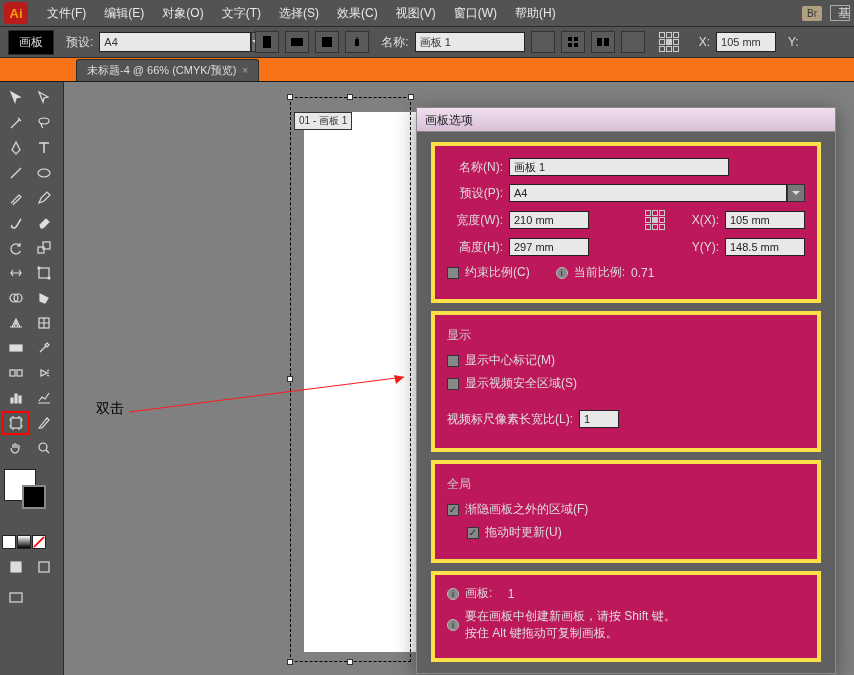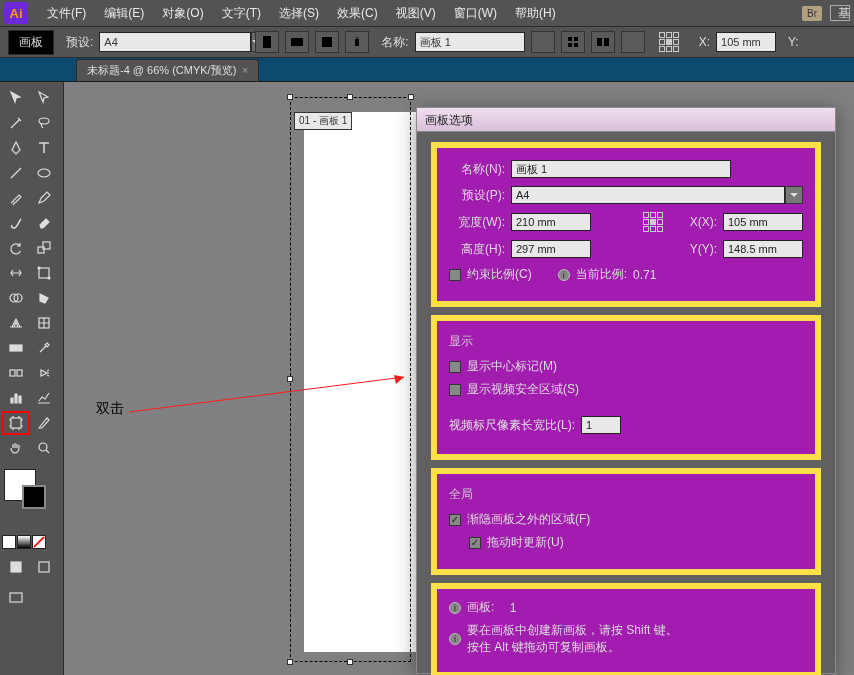--- a/index.html
+++ b/index.html
@@ -1,40 +1,40 @@
 <!DOCTYPE html>
 <html><head>
 <meta charset="utf-8">
 <style>
   * { box-sizing: border-box; margin: 0; padding: 0; font-family: "Microsoft YaHei", sans-serif; }
   body { width: 854px; height: 675px; background: #535353; overflow: hidden; position: relative; font-size: 12px; color: #e0e0e0; }
   
   
   .menubar { height: 26px; background: #535353; display: flex; align-items: center; padding: 0 4px; }
-  .ai-logo { width: 24px; height: 22px; background: #6d28d9; color: #ff9a00; font-weight: bold; display: flex; align-items: center; justify-content: center; border-radius: 3px; margin-right: 10px; font-size: 13px; }
+  .ai-logo { width: 24px; height: 22px; background: #b91c1c; color: #ff9a00; font-weight: bold; display: flex; align-items: center; justify-content: center; border-radius: 3px; margin-right: 10px; font-size: 13px; }
   .menu-item { padding: 0 9px; cursor: pointer; font-size: 12px; color: #e8e8e8; }
   .menu-right { margin-left: auto; display: flex; align-items: center; gap: 8px; }
   .br-box { background: #b0a080; color: #333; font-size: 10px; padding: 2px 5px; border-radius: 2px; }
   .layout-icon { width: 20px; height: 16px; border: 1px solid #aaa; }
   .base-text { position: absolute; right: 4px; top: 5px; color: #ddd; }
   
   
   .controlbar { height: 32px; background: #535353; border-top: 1px solid #2a2a2a; border-bottom: 1px solid #2a2a2a; display: flex; align-items: center; padding: 0 8px; gap: 6px; }
   .cb-label { background: #000000; padding: 3px 10px; border: 1px solid #2a2a2a; color: #ddd; }
   .cb-field-label { color: #ddd; margin-left: 6px; }
   .cb-input { background: #e8e8e8; color: #333; border: 1px solid #222; height: 20px; padding: 0 4px; font-size: 11px; }
   .cb-dropdown { width: 150px; display: flex; }
   .cb-dropdown .cb-input { flex: 1; }
   .cb-dd-btn { width: 16px; background: #6a6a6a; border: 1px solid #333; display: flex; align-items: center; justify-content: center; }
   .cb-dd-btn::after { content: ""; border: 4px solid transparent; border-top-color: #ddd; margin-top: 3px; }
   .cb-iconbtn { width: 24px; height: 22px; background: #5a5a5a; border: 1px solid #333; display: flex; align-items: center; justify-content: center; }
   .cb-iconbtn svg { width: 14px; height: 14px; }
   
   
-  .tabbar { height: 24px; background: #0c4a6e; border-bottom: 1px solid #1a1a1a; display: flex; align-items: flex-end; padding-left: 76px; }
+  .tabbar { height: 24px; background: #f97316; border-bottom: 1px solid #1a1a1a; display: flex; align-items: flex-end; padding-left: 76px; }
   .tab { background: #535353; padding: 3px 10px; font-size: 11px; color: #ddd; border: 1px solid #2a2a2a; border-bottom: none; border-radius: 3px 3px 0 0; display: flex; align-items: center; gap: 6px; }
   .tab-close { font-size: 10px; color: #aaa; }
   
   
   .workspace { position: absolute; left: 0; top: 82px; right: 0; bottom: 0; display: flex; }
   .toolbox { width: 64px; background: #535353; border-right: 1px solid #2a2a2a; display: flex; flex-direction: column; padding: 4px 2px; }
   .tool-row { display: flex; gap: 0; margin-bottom: 1px; }
   .tool-btn { width: 28px; height: 24px; display: flex; align-items: center; justify-content: center; border: 1px solid transparent; cursor: pointer; position: relative; }
   .tool-btn.highlighted { border: 2px solid #ff0000; }
   .tool-btn svg { width: 16px; height: 16px; stroke: #ddd; fill: none; stroke-width: 1.2; }
@@ -49,21 +49,21 @@
   .artboard-white { position: absolute; left: 240px; top: 30px; width: 180px; height: 540px; background: #fff; }
   .artboard-label { position: absolute; left: 230px; top: 30px; background: #e8e8e8; border: 1px solid #333; font-size: 10px; color: #333; padding: 1px 4px; }
   .handle { position: absolute; width: 6px; height: 6px; background: #fff; border: 1px solid #333; }
   .annotation-text { position: absolute; color: #000000; font-size: 14px; font-family: SimSun, serif; }
   .annotation-arrow { position: absolute; }
   
   
   .dialog { position: absolute; left: 416px; top: 107px; width: 420px; height: 567px; background: #606060; border: 1px solid #8a8a8a; box-shadow: 0 4px 20px rgba(0,0,0,0.4); }
   .dlg-title { height: 24px; background: linear-gradient(#f0dff0, #d8c0d8); color: #222; font-size: 12px; padding: 4px 8px; border-bottom: 1px solid #888; }
   .dlg-body { padding: 10px 14px; display: flex; flex-direction: column; gap: 8px; }
-  .dlg-group { border: 6px solid #fde047; padding: 12px 12px; background: #a21caf; }
+  .dlg-group { border: 4px solid #fde047; padding: 12px 12px; background: #be185d; }
   .dlg-row { display: flex; align-items: center; gap: 6px; margin-bottom: 8px; font-size: 12px; }
   .dlg-label { color: #ddd; min-width: 56px; text-align: right; }
   .dlg-input { background: #e8e8e8; border: 1px solid #222; height: 18px; padding: 0 4px; font-size: 11px; color: #222; }
   .dlg-input.long { width: 220px; }
   .dlg-input.med { width: 80px; }
   .dlg-select { display: flex; flex: 1; }
   .dlg-select .dlg-input { flex: 1; }
   .dlg-dd { width: 18px; background: #777; border: 1px solid #333; display:flex; align-items:center; justify-content:center;}
   .dlg-dd::after { content: ""; border: 4px solid transparent; border-top-color: #ddd; margin-top:3px;}
   .dlg-section-title { color: #ccc; font-size: 12px; margin-bottom: 8px; }

